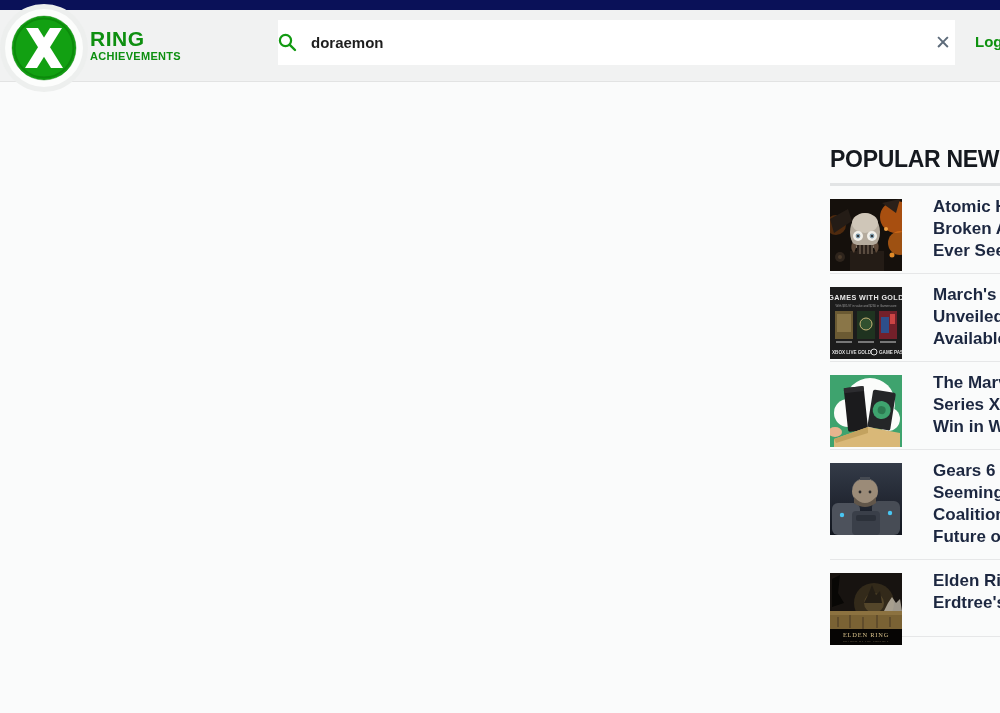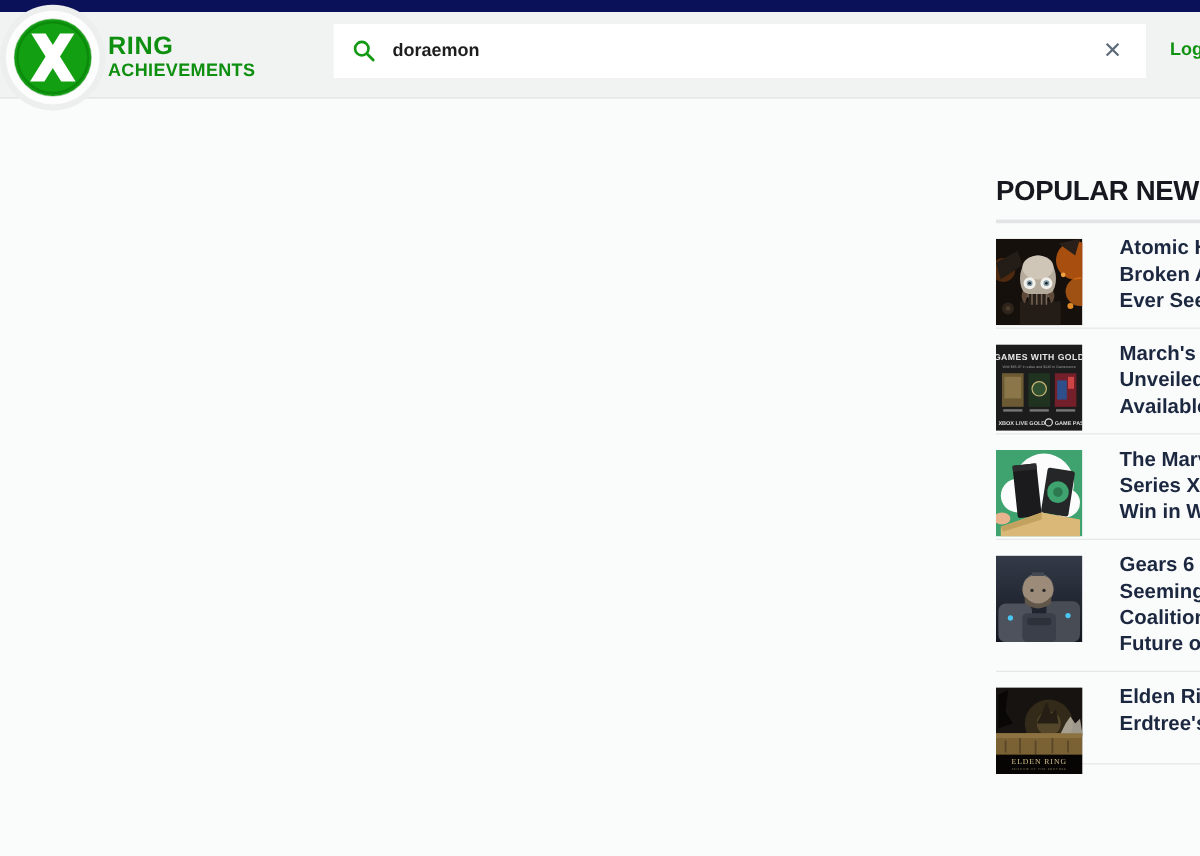--- a/index.html
+++ b/index.html
@@ -14,25 +14,25 @@
   
   .header {
     position:absolute; left:0; top:10px; width:100%; height:72px;
     background:#f1f2f2; border-bottom:1px solid #e2e3e3;
   }
   .logo-halo { position:absolute; left:0; top:4px; width:88px; height:88px; border-radius:50%; background:#edefee; z-index:2; }
   .logo-plate { position:absolute; left:5px; top:5px; width:78px; height:78px; border-radius:50%; background:#fcfdfc; }
   .logo-svg { position:absolute; left:11px; top:11px; width:66px; height:66px; display:block; }
   .brand { position:absolute; left:90px; top:27px; z-index:3; cursor:pointer; }
   .brand-line1 { font-size:21px; font-weight:800; color:#0e8f10; letter-spacing:.5px; line-height:23px; }
-  .brand-line2 { font-size:15px; font-weight:800; color:#0e8f10; letter-spacing:.3px; }
+  .brand-line2 { font-size:11px; font-weight:800; color:#0e8f10; letter-spacing:.3px; }
   
   .searchbar {
     position:absolute; left:278px; top:20px; width:677px; height:45px;
-    background:#ffffff; display:flex; align-items:center; padding:0 16px; z-index:3;
+    background:#ffffff; display:flex; align-items:center; padding:0 0; z-index:3;
   }
   .search-icon { width:19px; height:19px; flex:none; margin-right:14px; }
   .search-input {
     border:none; outline:none; background:transparent; flex:1;
     font-family:"Liberation Sans", sans-serif;
     font-size:15px; font-weight:600; color:#1e1e1e;
   }
   .clear-btn {
     flex:none; border:none; background:none; cursor:pointer;
     color:#5d6b7a; font-size:19px; font-weight:700; line-height:1; padding:2px 4px;

